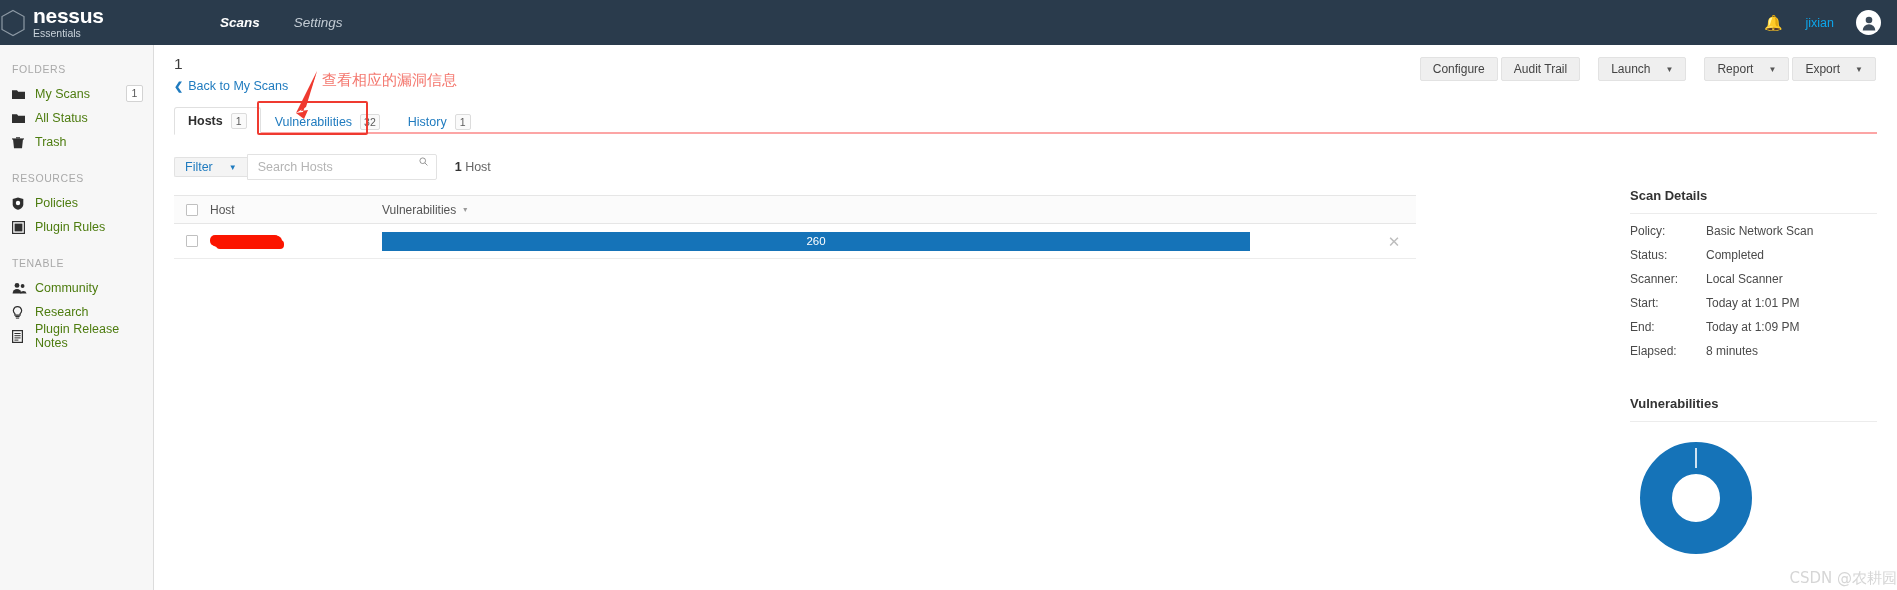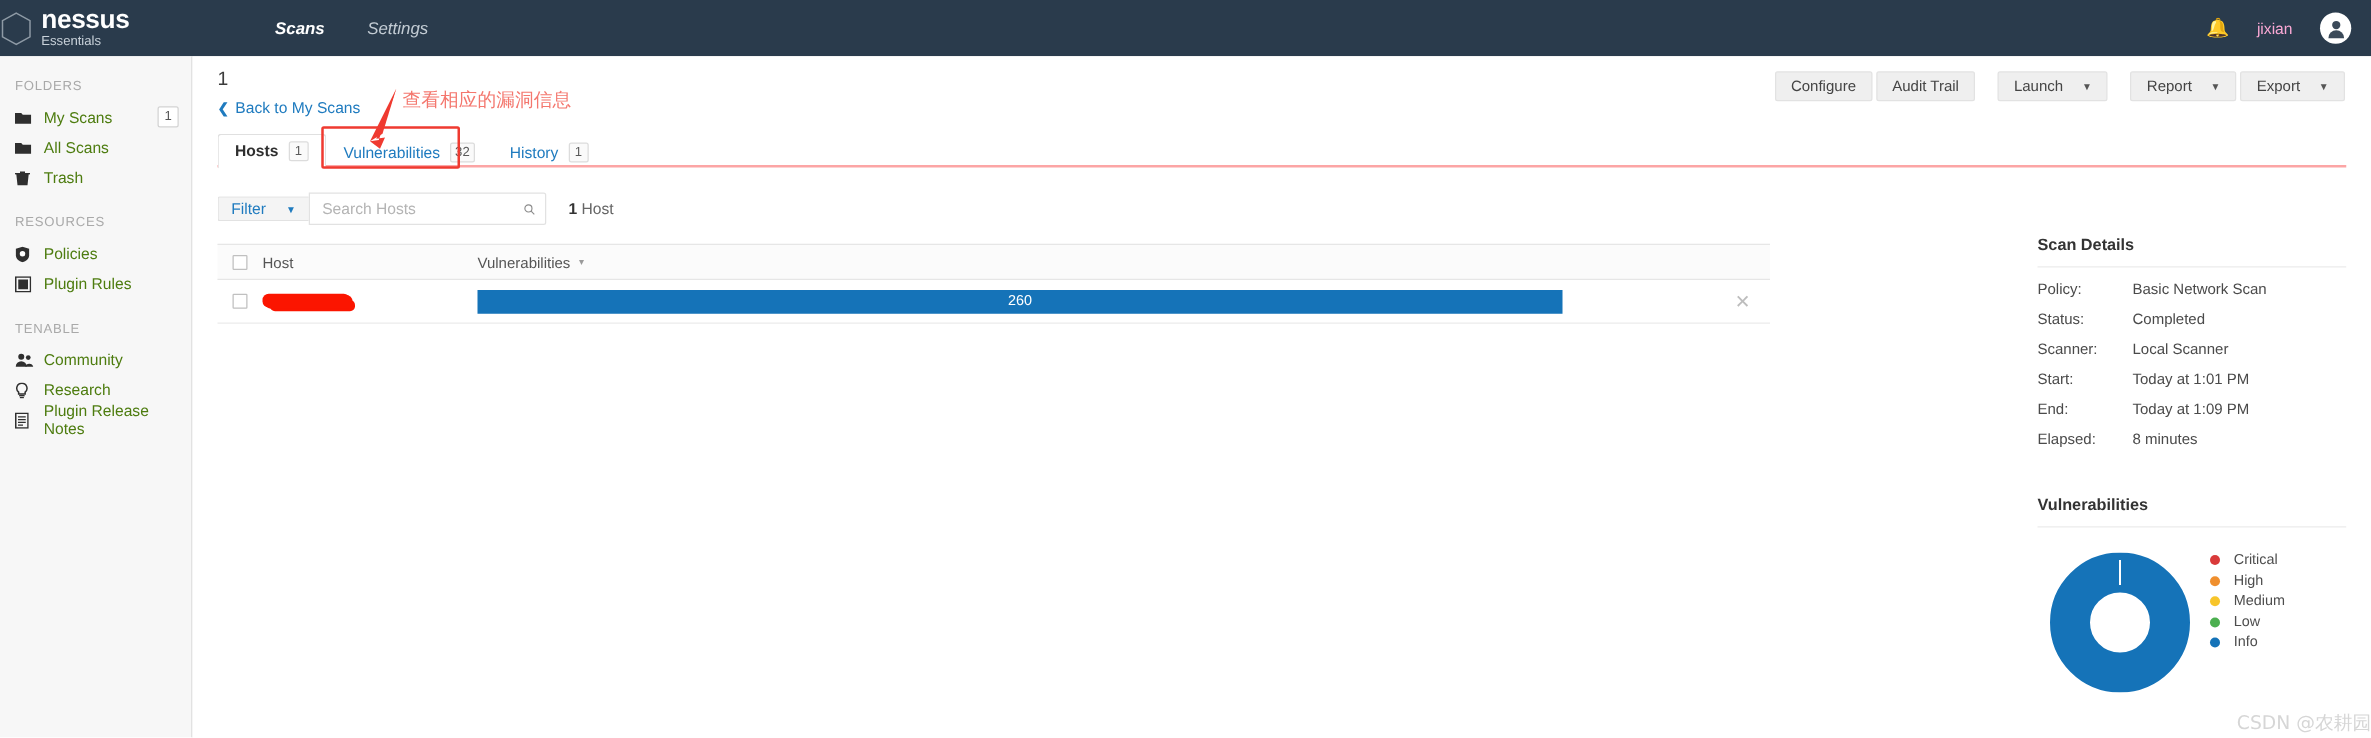--- a/index.html
+++ b/index.html
@@ -27,21 +27,21 @@
   .navlinks { display:flex; align-items:center; height:45px; margin-left:17px; }
   .navlink {
     color:#c3ccd4; font-size:13.5px; padding:0 17px; height:45px; line-height:45px;
     cursor:pointer; white-space:nowrap;font-style:italic;
   }
   .navlink.active { color:#ffffff; font-weight:bold; }
   .nav-right {
     margin-left:auto; display:flex; align-items:center; height:45px; padding-right:16px; gap:22px;
   }
   .bell-icon { color:#e9eef2; font-size:15px; cursor:pointer; line-height:1; }
-  .username { color:#f9a8d4; font-size:12.5px; cursor:pointer; }
+  .username { color:#0ea5e9; font-size:12.5px; cursor:pointer; }
   .avatar {
     width:25px; height:25px; border-radius:50%; background:#ffffff;
     display:flex; align-items:center; justify-content:center; cursor:pointer;
   }
 
   
   .sidebar {
     position:absolute; left:0; top:45px; width:154px; height:545px;
     background:#f7f7f7; border-right:1px solid #dcdcdc;
   }
@@ -116,21 +116,21 @@
 
   
   .filter-bar { display:flex; align-items:center; height:30px; margin:18px 0 0 20px; }
   .filter-btn {
     display:flex; align-items:center; gap:16px; height:20px; padding:0 10px;
     border:1px solid #e2e2e2; background:#f4f4f4; border-right:none;
     border-radius:2px 0 0 2px; font-size:12.5px; color:#1f7bbf; cursor:pointer;
   }
   .filter-btn .caret { font-size:8px; color:#1f7bbf; }
   .search-wrap {
-    display:flex; align-items:center; height:26px; width:190px;
+    display:flex; height:26px; width:190px;
     border:1px solid #e2e2e2; border-radius:0 2px 2px 0; background:#fff;
     padding:0 8px 0 10px;
   }
   .search-wrap input {
     border:none; outline:none; flex:1; font-size:12.5px; color:#444;
     font-family:"Liberation Sans", sans-serif; background:transparent;
   }
   .search-wrap input::placeholder { color:#b4b4b4; }
   .host-count { font-size:12.5px; color:#666; margin-left:18px; }
   .host-count b { color:#333; font-weight:bold; }
@@ -235,21 +235,21 @@
       <span class="side-label">My Scans</span>
       <span class="side-badge">1</span>
     </div>
 
     <div class="side-item">
       <span class="side-ico">
         <svg width="13" height="11" viewBox="0 0 13 11">
             <path d="M0 1.3h5l1.2 1.4H13V10H0z" fill="#2f2f2f"></path>
           </svg>
       </span>
-      <span class="side-label">All Scans</span>
+      <span class="side-label">All Status</span>
     </div>
 
     <div class="side-item">
       <span class="side-ico">
         <svg width="12" height="13" viewBox="0 0 12 13">
           <path d="M1 3h10l-1 9.2H2zM4 1.2h4v1.2H4z" fill="#2f2f2f"></path>
           <rect x="0" y="2.4" width="12" height="1.1" fill="#2f2f2f"></rect>
         </svg>
       </span>
       <span class="side-label">Trash</span>
@@ -454,40 +454,18 @@
 
     <div class="vuln-title">Vulnerabilities</div>
     <div class="panel-rule"></div>
 
     <div class="chart-area">
       <svg class="donut" width="112" height="112" viewBox="0 0 112 112">
         <circle cx="56" cy="56" r="40" fill="none" stroke="#1573b8" stroke-width="32"></circle>
         <line x1="56" y1="6" x2="56" y2="26" stroke="#ffffff" stroke-width="1.6"></line>
       </svg>
 
-      <div class="legend">
-        <div class="legend-item">
-          <span class="dot" style="background:#d93a3a"></span>
-          <span class="legend-label">Critical</span>
-        </div>
-        <div class="legend-item">
-          <span class="dot" style="background:#ef8f2e"></span>
-          <span class="legend-label">High</span>
-        </div>
-        <div class="legend-item">
-          <span class="dot" style="background:#f7c52b"></span>
-          <span class="legend-label">Medium</span>
-        </div>
-        <div class="legend-item">
-          <span class="dot" style="background:#4caf50"></span>
-          <span class="legend-label">Low</span>
-        </div>
-        <div class="legend-item">
-          <span class="dot" style="background:#1573b8"></span>
-          <span class="legend-label">Info</span>
-        </div>
-      </div>
     </div>
 
     <div class="watermark">CSDN @农耕园</div>
   </div>
 
 </div>
 
 </body></html>

